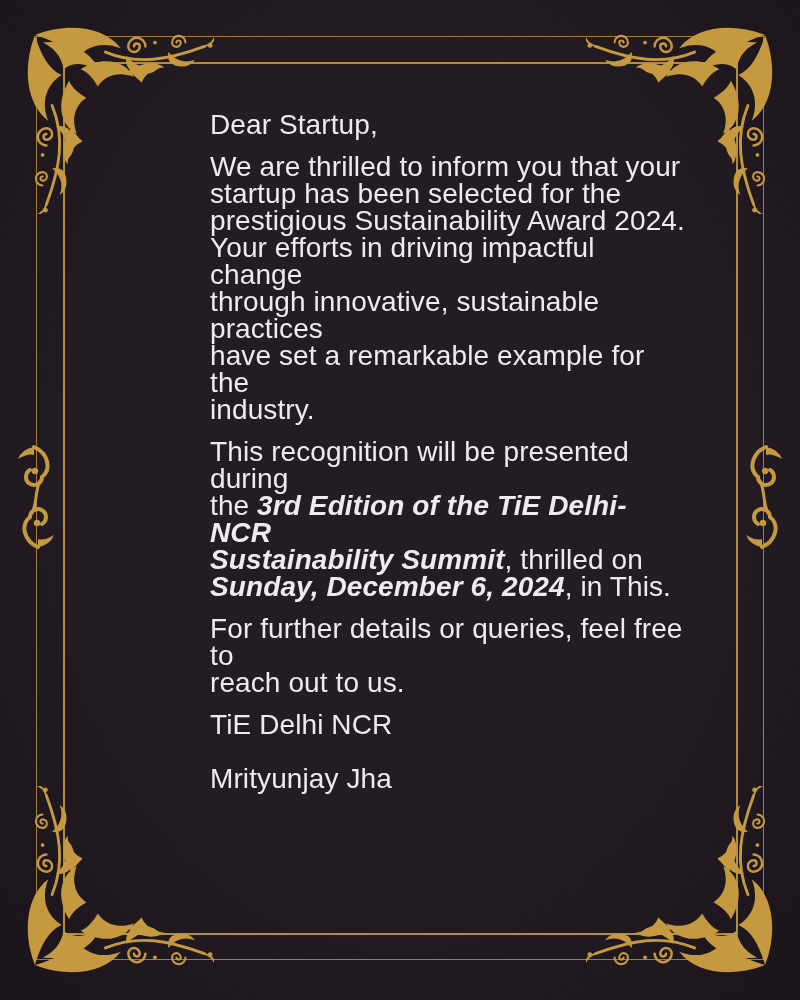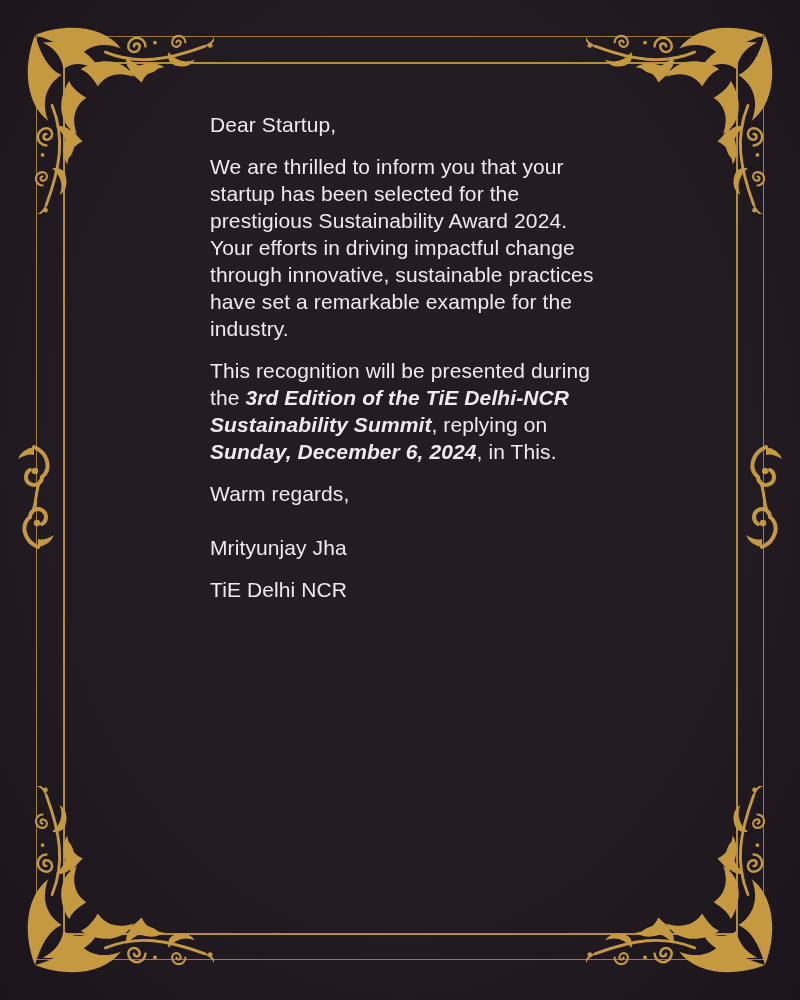--- a/index.html
+++ b/index.html
@@ -39,21 +39,21 @@
     position: absolute;
     width: 52px; height: 112px;
     color: var(--gold-ornament, #c49940);
   }
   .side-orn.left  { left: 10px;  top: 441px; }
   .side-orn.right { right: 10px; top: 441px; transform: scaleX(-1); }
   .letter {
     position: absolute;
     left: 210px; top: 111px; width: 475px;
     color: var(--text-color, #efeaee);
-    font-size: 21px;
+    font-size: 28px;
     line-height: 27px;
     letter-spacing: 0.1px;
     white-space: pre-line;
   }
   .para { margin: 0 0 15px 0; }
   .para.spacer { margin-top: 27px; }
   .para .bold { font-weight: bold; font-style: italic; }
   .para .italic { }
   .defs-holder { position: absolute; width: 0; height: 0; overflow: hidden; }
 </style>
@@ -86,22 +86,23 @@
     </svg>
 
   <div class="letter"><p class="para"><span>Dear Startup,</span></p><p class="para"><span>We are thrilled to inform you that your
 startup has been selected for the
 prestigious </span><span class="italic">Sustainability Award 2024</span><span>.
 Your efforts in driving impactful change
 through innovative, sustainable practices
 have set a remarkable example for the
 industry.</span></p><p class="para"><span>This recognition will be presented during
 the </span><span class="bold">3rd Edition of the TiE Delhi-NCR
-Sustainability Summit</span><span>, replying on
-</span><span class="bold">Sunday, December 6, 2024</span><span>, in This.</span></p><p class="para"><span>Warm regards,</span></p><p class="para spacer"><span>Mrityunjay Jha</span></p><p class="para"><span>TiE Delhi NCR</span></p></div>
+Sustainability Summit</span><span>, thrilled on
+</span><span class="bold">Sunday, December 6, 2024</span><span>, in This.</span></p><p class="para"><span>For further details or queries, feel free to
+reach out to us.</span></p><p class="para"><span>TiE Delhi NCR</span></p><p class="para spacer"><span>Mrityunjay Jha</span></p></div>
 
   <svg class="defs-holder" aria-hidden="true">
     <defs>
       <symbol id="cornerOrn" viewBox="0 0 210 210">
         <g fill="currentColor">
           <path d="M22 22 C58 8 96 14 112 36 C92 28 74 34 64 50 C58 36 42 28 22 22 Z"></path>
           <path d="M22 22 C8 58 14 96 36 112 C28 92 34 74 50 64 C36 58 28 42 22 22 Z"></path>
           <path d="M30 30 C58 26 84 40 92 64 C78 50 62 50 52 58 C50 44 40 34 30 30 Z"></path>
           <path d="M70 58 C92 44 116 48 126 66 C110 60 96 64 88 76 C82 66 76 60 70 58 Z"></path>
           <path d="M58 70 C44 92 48 116 66 126 C60 110 64 96 76 88 C66 82 60 76 58 70 Z"></path>

